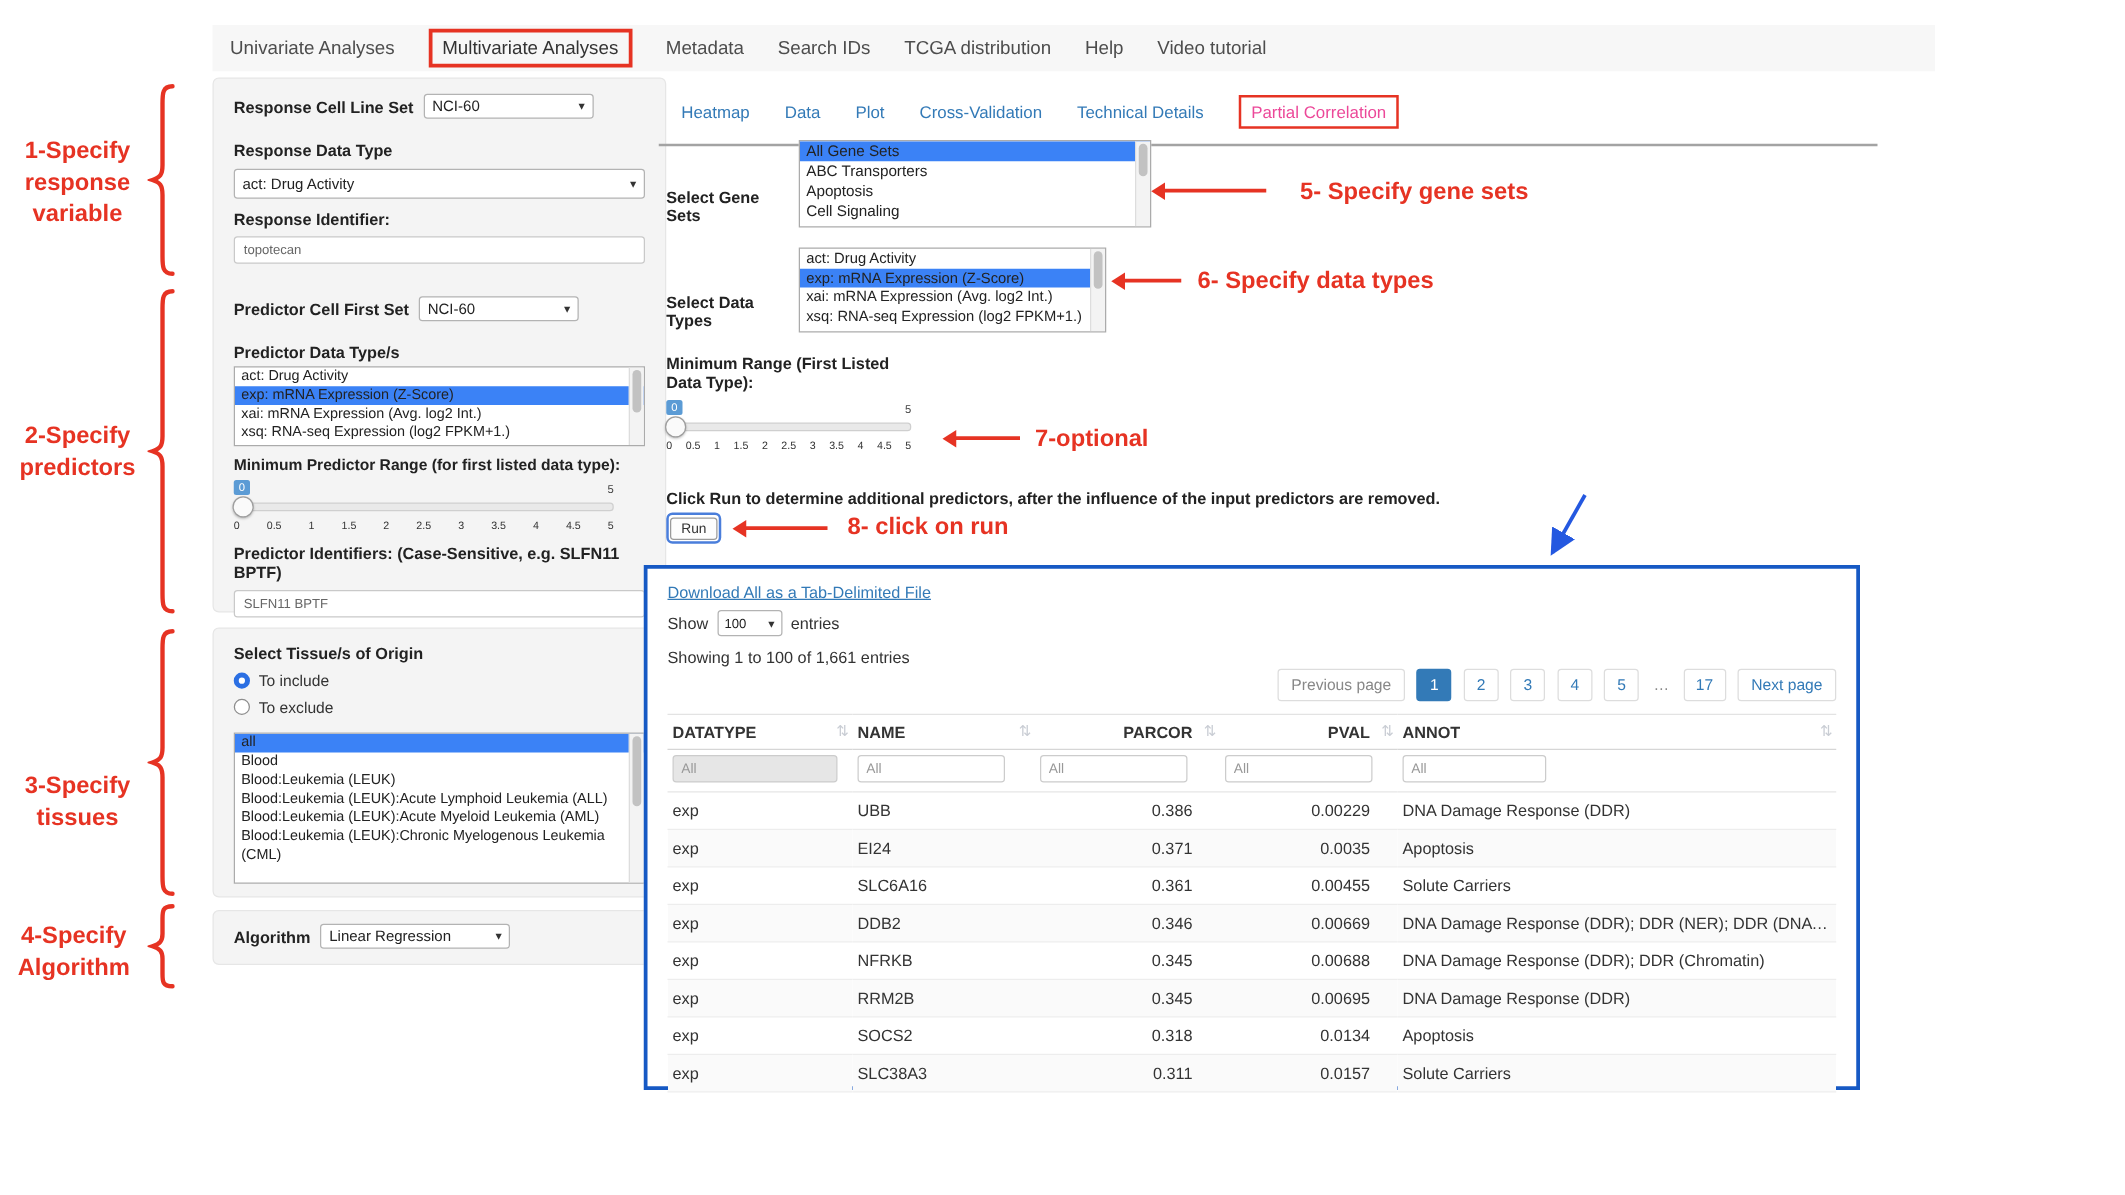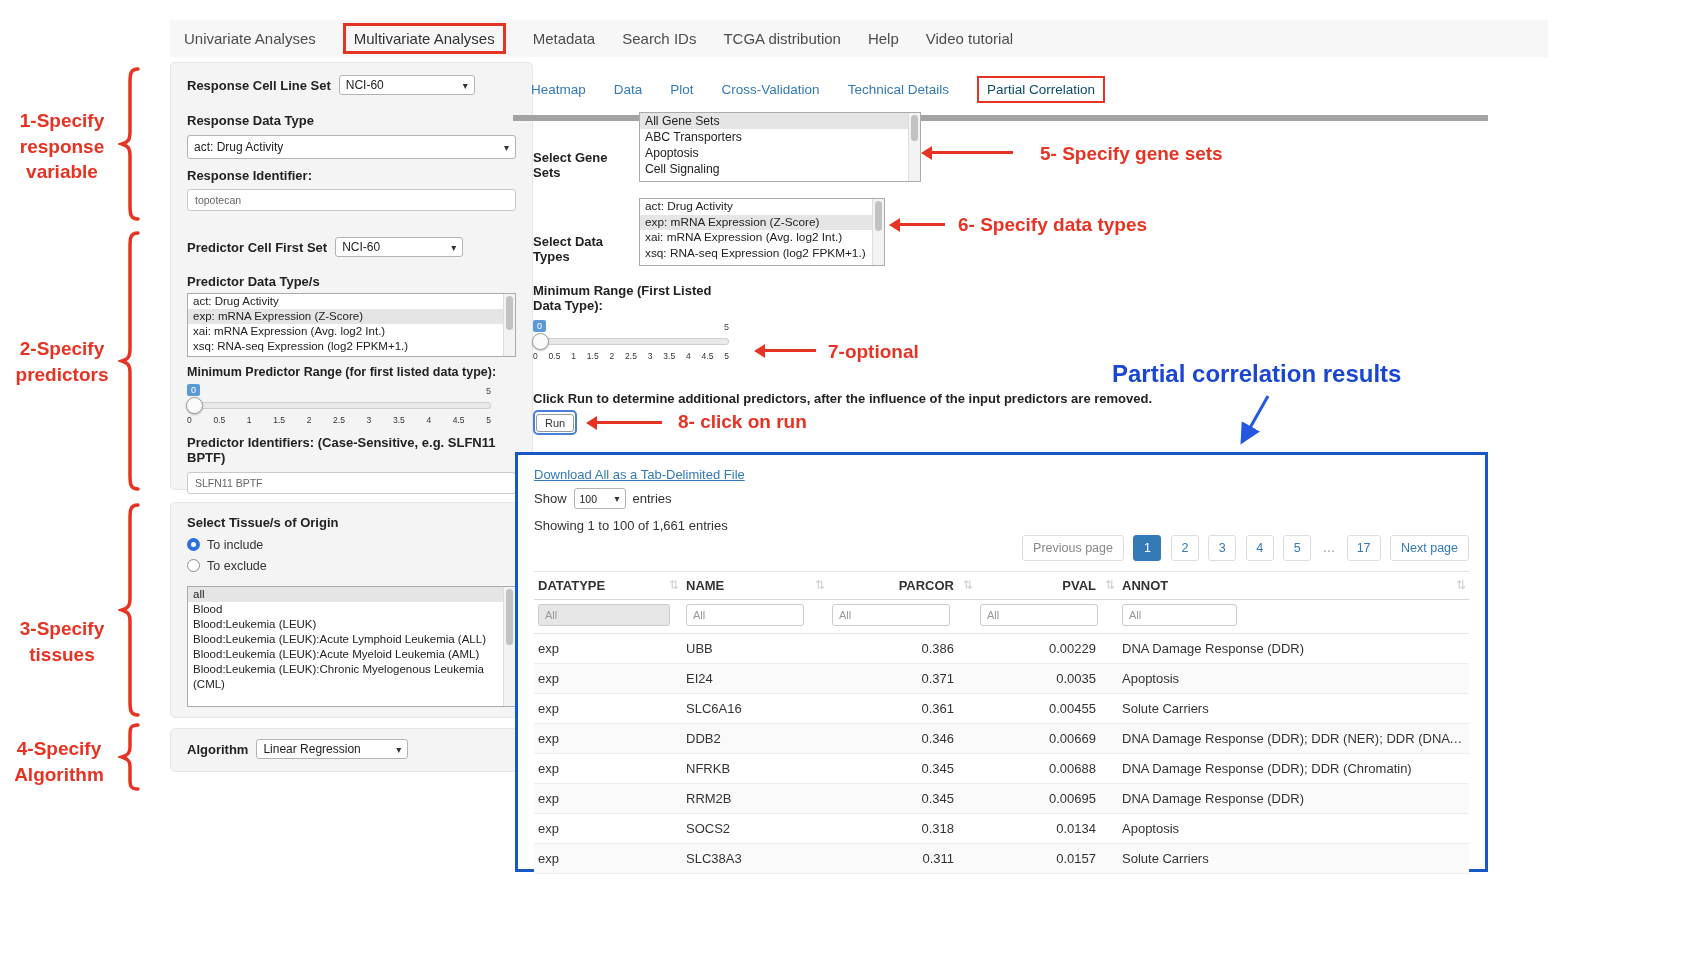--- a/index.html
+++ b/index.html
@@ -30,44 +30,44 @@
   .sel{display:inline-flex;align-items:center;justify-content:space-between;border:1px solid #b3b3b3;
        border-radius:3px;background:#fff;padding:1px 6px;font-size:12px;color:#222;height:20px;
        box-sizing:border-box;cursor:default;}
   .sel .caret{font-size:10px;color:#333;margin-left:8px;}
   .sel.block{width:100%;height:24px;}
   .txt-input{width:100%;height:22px;border:1px solid #c9c9c9;border-radius:3px;box-sizing:border-box;
        font-family:"Liberation Sans",sans-serif;font-size:10.5px;color:#666;padding:0 7px;background:#fff;}
   .listbox{position:relative;border:1px solid #ababab;background:#fff;overflow:hidden;font-size:11.5px;
        color:#222;}
   .listbox .opt{padding:0 5px;line-height:15px;white-space:normal;}
-  .listbox .opt.selected{background:#e5e5e5;}
+  .listbox .opt.selected{background:#3b82f6;}
   .listbox .sb{position:absolute;right:0;top:0;width:11px;height:100%;background:#f3f3f3;border-left:1px solid #ddd;}
   .listbox .sb .thumb{position:absolute;left:2px;top:2px;width:7px;border-radius:4px;background:#c2c2c2;}
 
   
   .slider{position:relative;}
   .slider .chiprow{position:relative;height:15px;}
   .slider .chip{position:absolute;left:0;top:0;background:#5b9bd5;color:#fff;font-size:9px;
        padding:1px 4px;border-radius:2px;}
   .slider .maxlbl{position:absolute;right:0;top:2px;font-size:9px;color:#444;}
   .slider .track{position:relative;height:5px;background:#e9e9e9;border:1px solid #cfcfcf;border-radius:3px;margin-top:3px;}
   .slider .handle{position:absolute;left:-2px;top:-6px;width:15px;height:15px;border-radius:50%;
        background:#fafafa;border:1px solid #9e9e9e;box-shadow:0 1px 2px rgba(0,0,0,.25);}
   .slider .ticks{display:flex;justify-content:space-between;font-size:8.5px;color:#333;margin-top:6px;}
 
   .radio-row{display:flex;gap:7px;margin-top:8px;font-size:12.5px;color:#333;}
   .radio{width:13px;height:13px;border-radius:50%;border:1.5px solid #8d8d8d;background:#fff;box-sizing:border-box;}
   .radio.on{border:4px solid #2b6fe3;}
 
   
-  .tabs{position:absolute;left:513px;top:68px;width:975px;display:flex;align-items:center;gap:28px;
-        padding:8px 18px 12px;box-sizing:border-box;border-bottom:6px solid #a3a3a3;font-size:13.5px;}
+  .tabs{position:absolute;left:527px;top:68px;width:975px;display:flex;align-items:center;gap:28px;
+        padding:8px 18px 12px;box-sizing:border-box;border-bottom:2px solid #a3a3a3;font-size:13.5px;}
   .tab{color:var(--link-blue,#337ab7);white-space:nowrap;cursor:default;}
-  .tab.active{color:#0c4a6e;border:2.5px solid var(--annotation-red,#e63323);padding:4px 8px;}
+  .tab.active{color:#ec4899;border:2.5px solid var(--annotation-red,#e63323);padding:4px 8px;}
 
   .main-label{font-size:13px;font-weight:bold;color:#222;}
   .flex-end{display:flex;align-items:flex-end;gap:8px;position:absolute;}
 
   .run-instr{position:absolute;left:533px;top:391px;font-size:13px;font-weight:bold;color:#222;}
   .run-outer{position:absolute;left:533px;top:410px;border:2px solid #4a7edb;border-radius:5px;padding:1px;}
   .run-btn{border:1px solid #9a9a9a;border-radius:3px;background:#fdfdfd;font-size:11px;color:#333;
         padding:2px 8px;font-family:"Liberation Sans",sans-serif;}
 
   .results-title{position:absolute;left:1112px;top:360px;font-size:24px;font-weight:bold;
@@ -304,21 +304,20 @@
   <div class="arrow-left" style="left:758px;top:349px;width:58px;"></div>
   <div class="annot" style="left:828px;top:339px;">7-optional</div>
 
   <div class="run-instr">Click Run to determine additional predictors, after the influence of the input predictors are removed.</div>
   <span class="run-outer">
     <button class="run-btn">Run</button>
   </span>
   <div class="arrow-left" style="left:590px;top:421px;width:72px;"></div>
   <div class="annot" style="left:678px;top:409px;">8- click on run</div>
 
-  <div class="results-title">Partial correlation results</div>
   <svg style="position:absolute;left:1232px;top:392px;" width="44" height="58" viewBox="0 0 44 58">
     <defs>
         <marker id="ah" markerWidth="9" markerHeight="9" refX="6" refY="3.5" orient="auto">
       <path d="M0,0 L7,3.5 L0,7 z" fill="#2458e0"></path>
         </marker>
       </defs>
     <line x1="36" y1="4" x2="10" y2="50" stroke="#2458e0" stroke-width="3" marker-end="url(#ah)"></line>
   </svg>
 
   <div class="results-box">

